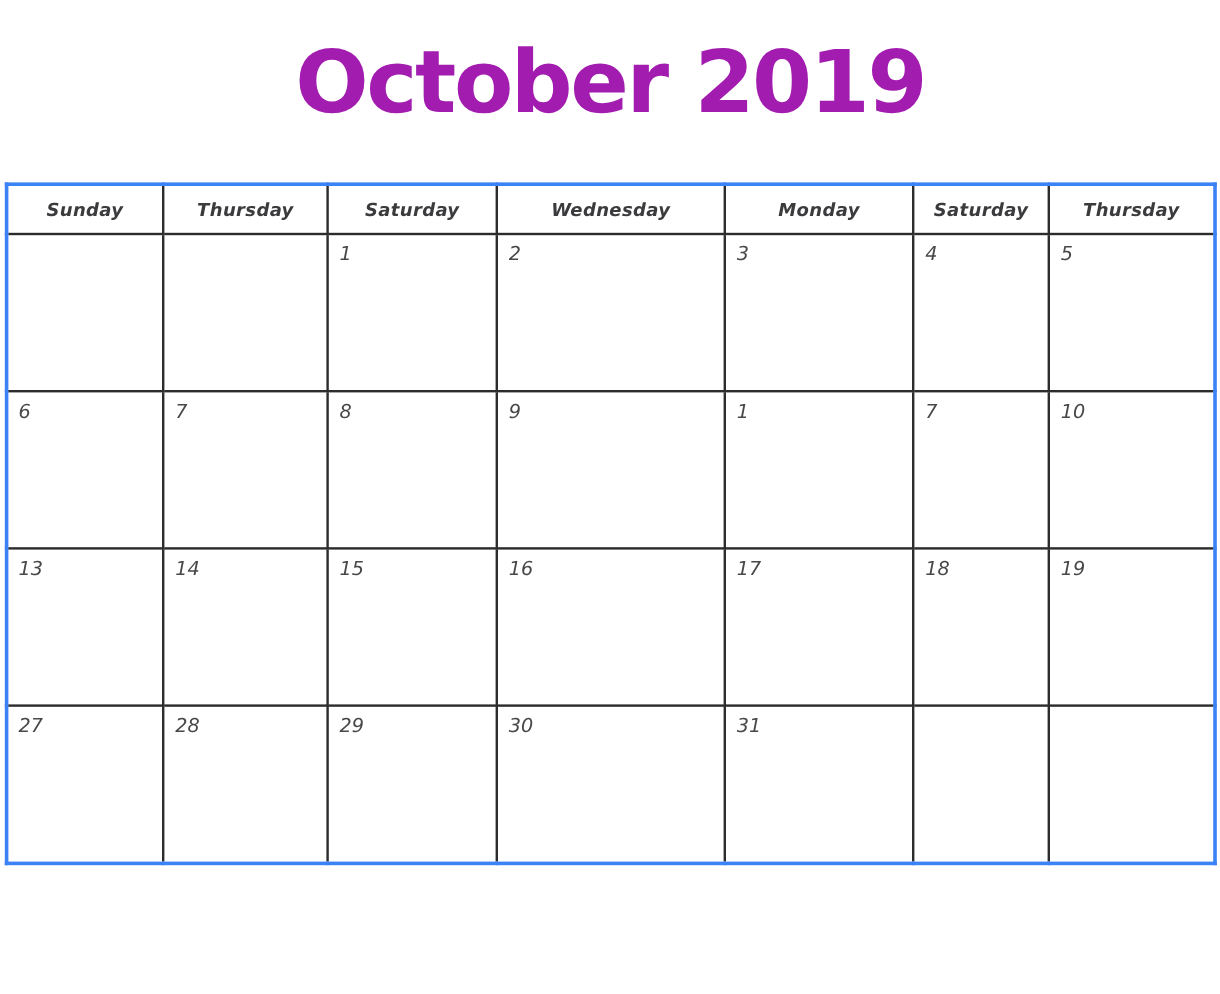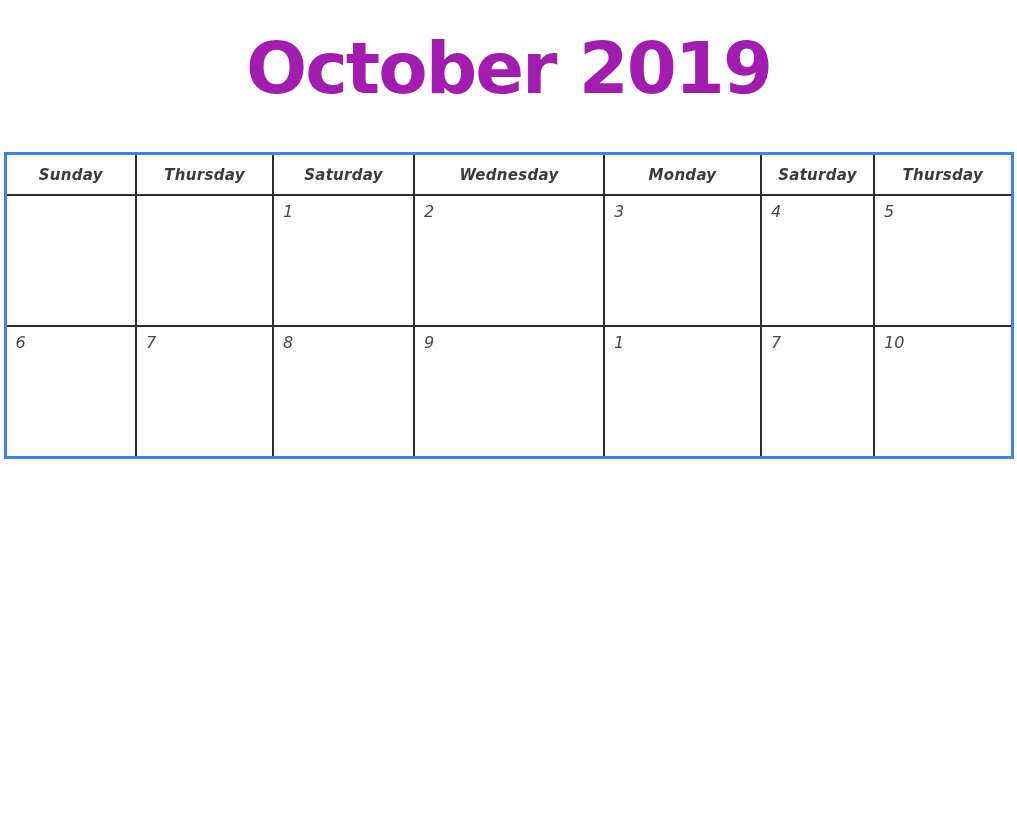--- a/index.html
+++ b/index.html
@@ -103,14 +103,32 @@
     </tr>
     <tr>
       <td><span class="daynum">6</span></td>
       <td><span class="daynum">7</span></td>
       <td><span class="daynum">8</span></td>
       <td><span class="daynum">9</span></td>
       <td><span class="daynum">1</span></td>
       <td><span class="daynum">7</span></td>
       <td><span class="daynum">10</span></td>
     </tr>
+    <tr>
+      <td><span class="daynum">13</span></td>
+      <td><span class="daynum">14</span></td>
+      <td><span class="daynum">15</span></td>
+      <td><span class="daynum">16</span></td>
+      <td><span class="daynum">17</span></td>
+      <td><span class="daynum">18</span></td>
+      <td><span class="daynum">19</span></td>
+    </tr>
+    <tr>
+      <td><span class="daynum">27</span></td>
+      <td><span class="daynum">28</span></td>
+      <td><span class="daynum">29</span></td>
+      <td><span class="daynum">30</span></td>
+      <td><span class="daynum">31</span></td>
+      <td><span class="daynum"></span></td>
+      <td><span class="daynum"></span></td>
+    </tr>
   </tbody>
 </table>
 
 </body></html>

